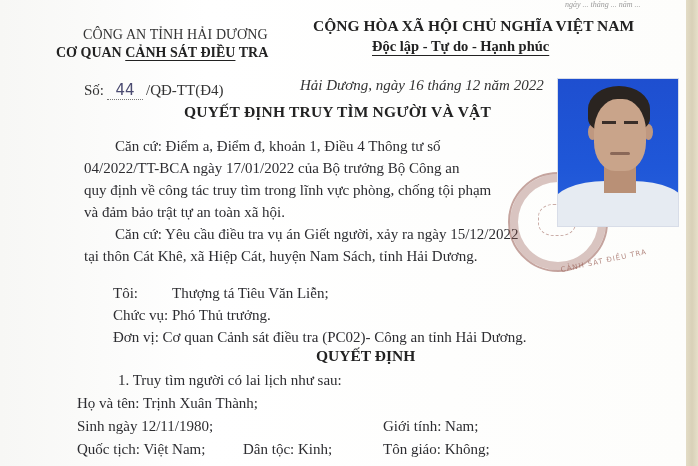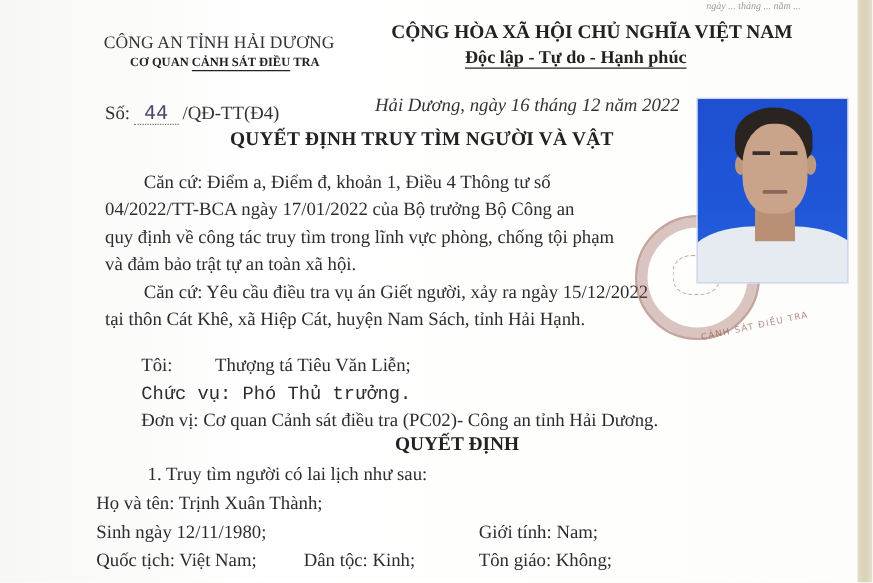--- a/index.html
+++ b/index.html
@@ -13,21 +13,21 @@
       position: absolute; left: 0; top: 0; width: 686px; height: 466px;
       background: linear-gradient(90deg, #f7f7f5 0%, #ffffff 30%, #fdfdfb 100%);
     }
     .edge {
       position: absolute; left: 686px; top: 0; width: 12px; height: 466px;
       background: linear-gradient(90deg, #e3dcc6, #d9d1b8 50%, #e6dfc9);
     }
     .t { position: absolute; white-space: nowrap; }
     .faint { position: absolute; left: 565px; top: 0px; font-size: 8px; color: #9a9a9a; font-style: italic; }
     .agency1 { left: 83px; top: 27px; font-size: 14px; letter-spacing: 0.1px; color: #333; }
-    .agency2 { left: 56px; top: 45px; font-size: 10px; font-weight: bold; color: #222; margin-left: 48px; }
+    .agency2 { left: 56px; top: 45px; font-size: 14px; font-weight: bold; color: #222; }
     .agency2 .ul { text-decoration: underline; text-decoration-thickness: 1px; text-underline-offset: 3px; }
     .nation1 { left: 313px; top: 17px; font-size: 15.5px; font-weight: bold; color: #222; }
     .nation2 { left: 372px; top: 38px; font-size: 14.5px; font-weight: bold; color: #222;
                text-decoration: underline; text-decoration-thickness: 1px; text-underline-offset: 4px; }
     .docno { left: 84px; top: 81px; font-size: 15px; color: #333; }
     .docno .hand { font-family: "DejaVu Sans", sans-serif; font-size: 15px; color: #4a4a70;
                    display: inline-block; width: 36px; text-align: center;
                    border-bottom: 1px dotted #777; margin: 0 3px; }
     .date { left: 300px; top: 77px; font-size: 15px; font-style: italic; color: #333; }
     .title { left: 184px; top: 103px; font-size: 15.5px; font-weight: bold; color: #222; letter-spacing: 0.2px; }
@@ -79,25 +79,25 @@
 <div class="t date">Hải Dương, ngày 16 tháng 12 năm 2022</div>
 
 <div class="t title">QUYẾT ĐỊNH TRUY TÌM NGƯỜI VÀ VẬT</div>
 
 <div class="t p" style="left:115px; top:138px;font-family:Liberation Serif, serif;">Căn cứ: Điểm a, Điểm đ, khoản 1, Điều 4 Thông tư số</div>
 <div class="t p" style="left:84px; top:160px;">04/2022/TT-BCA ngày 17/01/2022 của Bộ trưởng Bộ Công an</div>
 <div class="t p" style="left:84px; top:182px;">quy định về công tác truy tìm trong lĩnh vực phòng, chống tội phạm</div>
 <div class="t p" style="left:84px; top:204px;">và đảm bảo trật tự an toàn xã hội.</div>
 
 <div class="t p" style="left:115px; top:226px;">Căn cứ: Yêu cầu điều tra vụ án Giết người, xảy ra ngày 15/12/2022</div>
-<div class="t p" style="left:84px; top:248px;">tại thôn Cát Khê, xã Hiệp Cát, huyện Nam Sách, tỉnh Hải Hạnh.</div>
+<div class="t p" style="left:84px; top:248px;">tại thôn Cát Khê, xã Hiệp Cát, huyện Nam Sách, tỉnh Hải Dương.</div>
 
 <div class="t p" style="left:113px; top:285px;">Tôi:</div>
 <div class="t p bold" style="left:172px; top:285px;">Thượng tá Tiêu Văn Liễn;</div>
-<div class="t p" style="left:113px; top:307px;font-family:Liberation Mono, monospace;">Chức vụ: Phó Thủ trưởng.</div>
+<div class="t p" style="left:113px; top:307px;">Chức vụ: Phó Thủ trưởng.</div>
 <div class="t p" style="left:113px; top:329px;">Đơn vị: Cơ quan Cảnh sát điều tra (PC02)- Công an tỉnh Hải Dương.</div>
 
 <div class="t heading">QUYẾT ĐỊNH</div>
 
 <div class="t p" style="left:118px; top:372px;"><span class="bold">1.</span><span> Truy tìm người có lai lịch như sau:</span></div>
 <div class="t p" style="left:77px; top:395px;"><span>Họ và tên: </span><span class="bold">Trịnh Xuân Thành</span><span>;</span></div>
 <div class="t p" style="left:77px; top:418px;">Sinh ngày 12/11/1980;</div>
 <div class="t p" style="left:383px; top:418px;">Giới tính: Nam;</div>
 <div class="t p" style="left:77px; top:441px;">Quốc tịch: Việt Nam;</div>
 <div class="t p" style="left:243px; top:441px;">Dân tộc: Kinh;</div>

